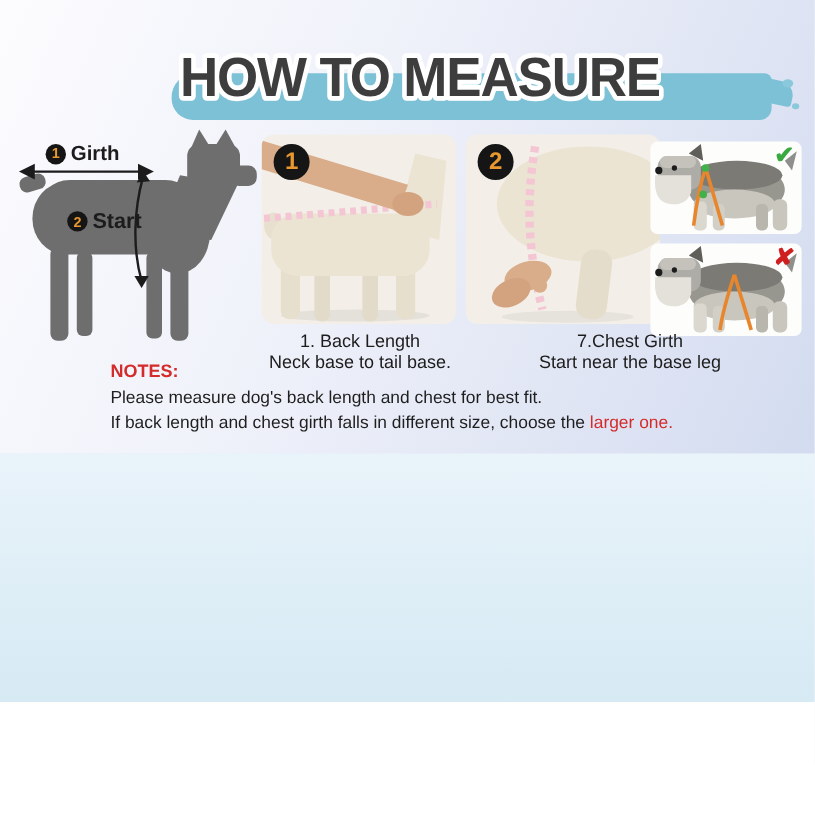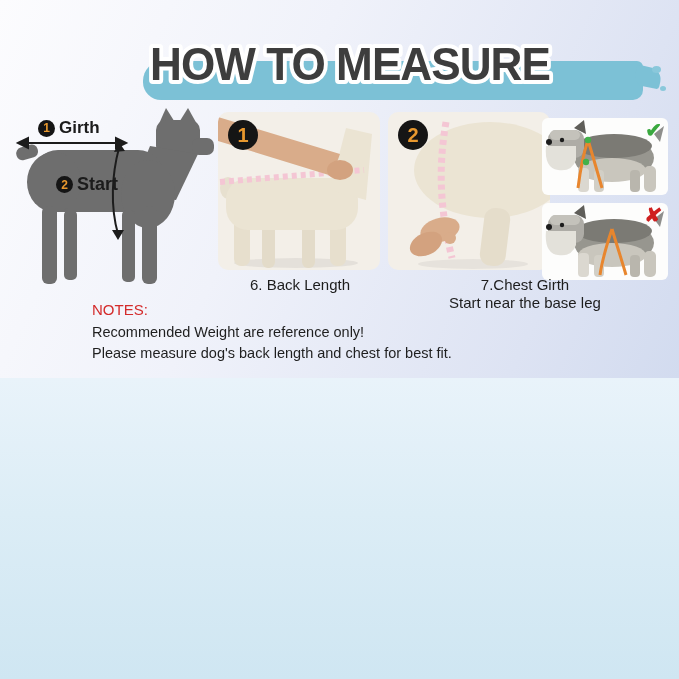--- a/index.html
+++ b/index.html
@@ -1,16 +1,16 @@
 <!DOCTYPE html>
 <html><head>
 <meta charset="utf-8">
 <style>
   html,body{margin:0;padding:0;}
-  .page{position:relative;width:679px;height:679px;overflow:hidden;
+  .page{position:relative;width:679px;height:585px;overflow:hidden;
         font-family:"Liberation Sans",sans-serif;background:#e9edf8;}
   
   .top-section{position:absolute;left:0;top:0;width:679px;height:378px;
     background:linear-gradient(115deg,#fcfcfe 0%,#f0f2fa 40%,#dde3f3 80%,#d2dbef 100%);}
   .bottom-section{position:absolute;left:0;top:378px;width:679px;height:301px;
     background:linear-gradient(180deg,#e9f3fa 0%,#dcedf6 45%,#cfe6f2 100%);}
   
   .brush{position:absolute;left:143px;top:61px;width:500px;height:39px;background:#7cc1d6;
          border-radius:20px 6px 10px 18px;}
   .brush:after{content:"";position:absolute;right:-18px;top:6px;width:26px;height:20px;
@@ -41,21 +41,21 @@
       border-radius:6px;overflow:hidden;}
   .sch1{top:118px;} .sch2{top:203px;}
   .mark{position:absolute;right:6px;top:2px;font-size:20px;font-weight:bold;line-height:20px;}
   .mark-check{color:#3aa93f;}
   .mark-cross{color:#cf1f1f;transform:rotate(8deg);}
   
   .caption{position:absolute;top:276px;text-align:center;color:#1d1d1d;font-size:15px;line-height:18px;}
   .cap1{left:210px;width:180px;}
   .cap2{left:425px;width:200px;}
   .notes{position:absolute;left:92px;top:299px;font-size:14.5px;color:#1f1f1f;line-height:21px;}
-  .notes-heading{color:#d42b2b;font-weight:normal;font-size:15px;margin-bottom:2px;}
+  .notes-heading{color:#d42b2b;font-weight:bold;font-size:15px;margin-bottom:2px;}
   .red-em{color:#d42b2b;}
 </style>
 </head>
 <body>
 
 <div class="page">
 
   <div class="top-section">
 
     <div class="brush"></div>
@@ -177,31 +177,32 @@
         <circle cx="7" cy="24" r="3" fill="#1c1c1c"></circle>
         <g>
           <path d="M70,26 C64,44 60,58 58,72" stroke="#e8862e" stroke-width="3" fill="none"></path>
           <path d="M70,26 C76,46 80,58 84,72" stroke="#e8862e" stroke-width="3" fill="none"></path>
         </g>
       </svg>
       <span class="mark mark-cross">✘</span>
     </div>
 
     <div class="caption cap1">
-      <div>6. Back Length</div>
+      <div>1. Back Length</div>
+      <div>Neck base to tail base.</div>
     </div>
     <div class="caption cap2">
       <div>7.Chest Girth</div>
       <div>Start near the base leg</div>
     </div>
 
     <div class="notes">
       <div class="notes-heading">NOTES:</div>
-      <div>Recommended Weight are reference only!</div>
       <div>Please measure dog's back length and chest for best fit.</div>
+      <div><span>If back length and chest girth falls in different size, choose the </span><span class="red-em">larger one.</span></div>
     </div>
   </div>
 
   <div class="bottom-section">
 
     
     
 
     
 

